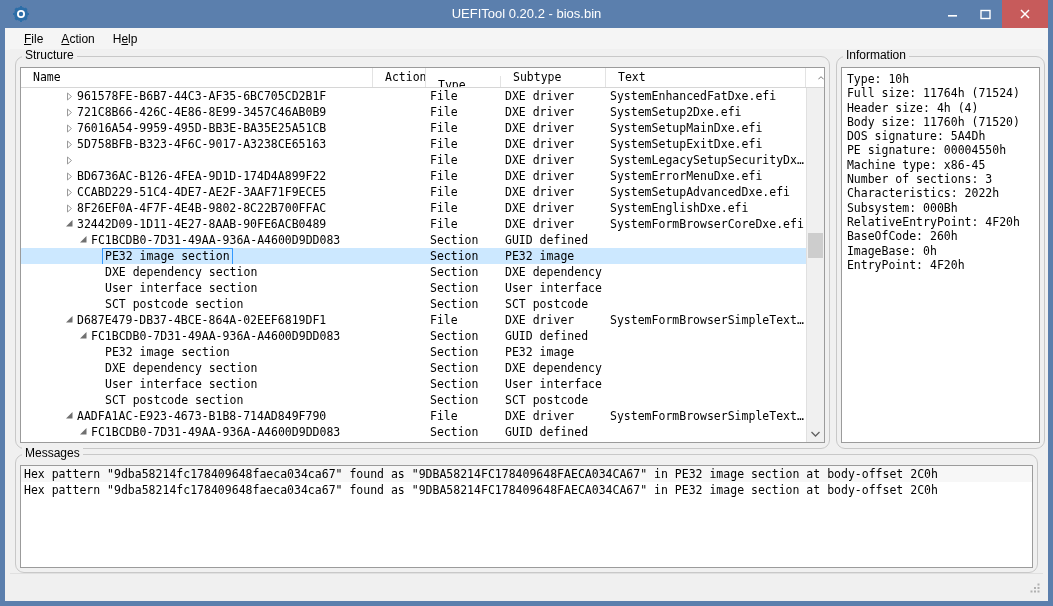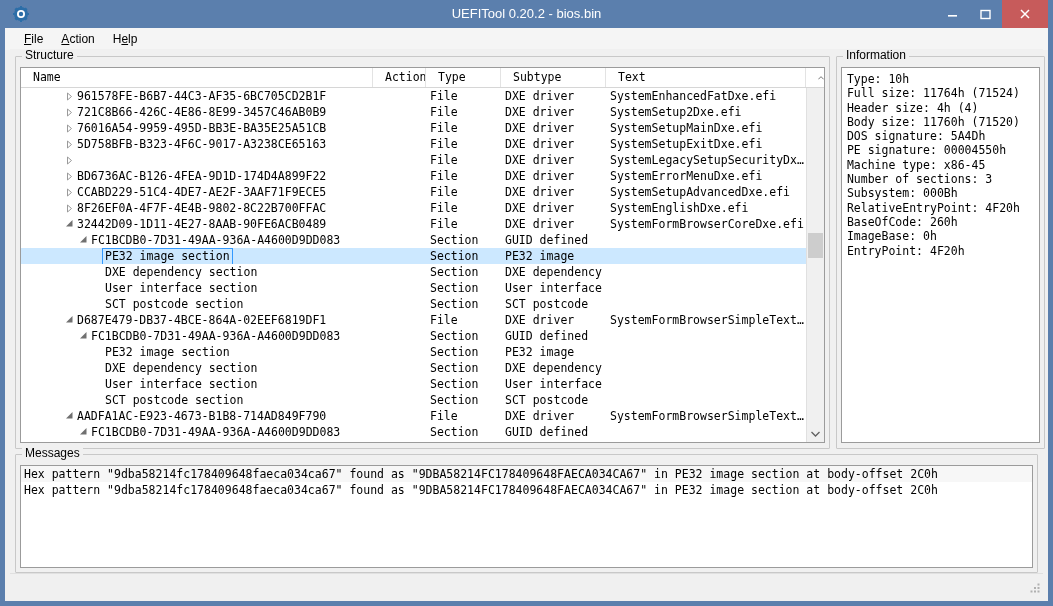--- a/index.html
+++ b/index.html
@@ -104,21 +104,21 @@
     display: flex;
     flex-direction: row;
     height: 400px;
     flex: none;
   }
 
   
   .groupbox {
     position: relative;
     border: 1px solid #c8c8c8;
-    border-radius: 1px;
+    border-radius: 9px;
     margin-top: 7px;
     background: transparent;
   }
   .groupbox > .gb-title {
     position: absolute;
     top: -8px;
     left: 6px;
     background: #f0f0f0;
     padding: 0 3px;
     font-size: 12px;
@@ -182,21 +182,21 @@
     box-sizing: border-box;
     padding-left: 12px;
     line-height: 18px;
     color: #000000;
     border-right: 1px solid #e3e3e3;
     overflow: hidden;
     white-space: nowrap;
   }
   .th.c-name { width: 352px; }
   .th.c-action { width: 53px; }
-  .th.c-type { width: 75px; }
+  .th.c-type { width: 75px; margin-top: 8px; }
   .th.c-subtype { width: 105px; }
   .th.c-text { flex: 1 1 auto; border-right: none; }
   .th.c-corner {
     width: 19px;
     flex: none;
     border-right: none;
     border-left: 1px solid #e3e3e3;
     display: flex;
     align-items: center;
     justify-content: center;
@@ -716,20 +716,21 @@
         <span class="gb-title">Information</span>
         <div class="info-inner" id="info-inner">
             <div class="info-line">Type: 10h</div>
             <div class="info-line">Full size: 11764h (71524)</div>
             <div class="info-line">Header size: 4h (4)</div>
             <div class="info-line">Body size: 11760h (71520)</div>
             <div class="info-line">DOS signature: 5A4Dh</div>
             <div class="info-line">PE signature: 00004550h</div>
             <div class="info-line">Machine type: x86-45</div>
             <div class="info-line">Number of sections: 3</div>
+            <div class="info-line">Characteristics: 2022h</div>
             <div class="info-line">Subsystem: 000Bh</div>
             <div class="info-line">RelativeEntryPoint: 4F20h</div>
             <div class="info-line">BaseOfCode: 260h</div>
             <div class="info-line">ImageBase: 0h</div>
             <div class="info-line">EntryPoint: 4F20h</div>
           </div>
       </div>
 
     </div>
 

